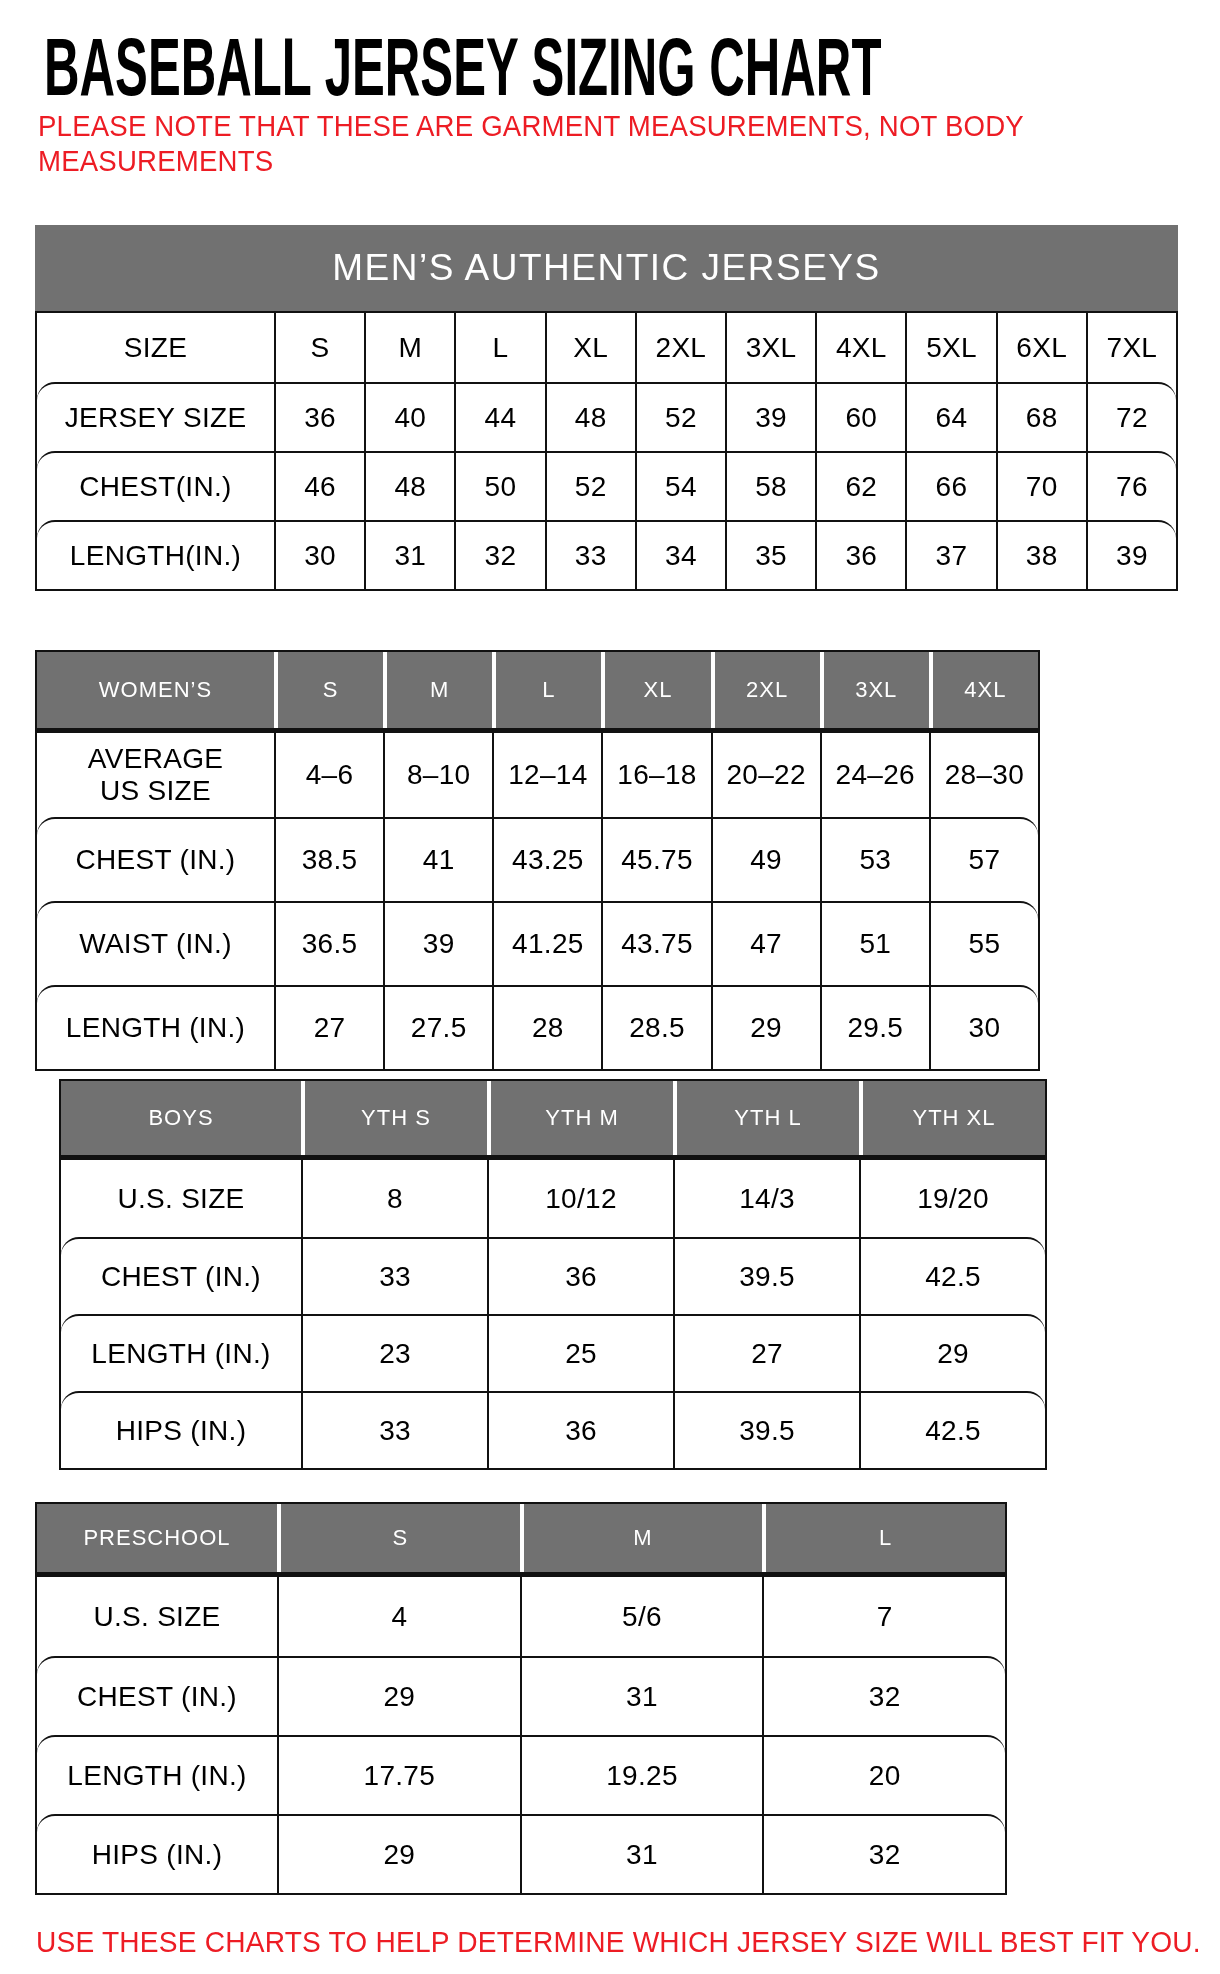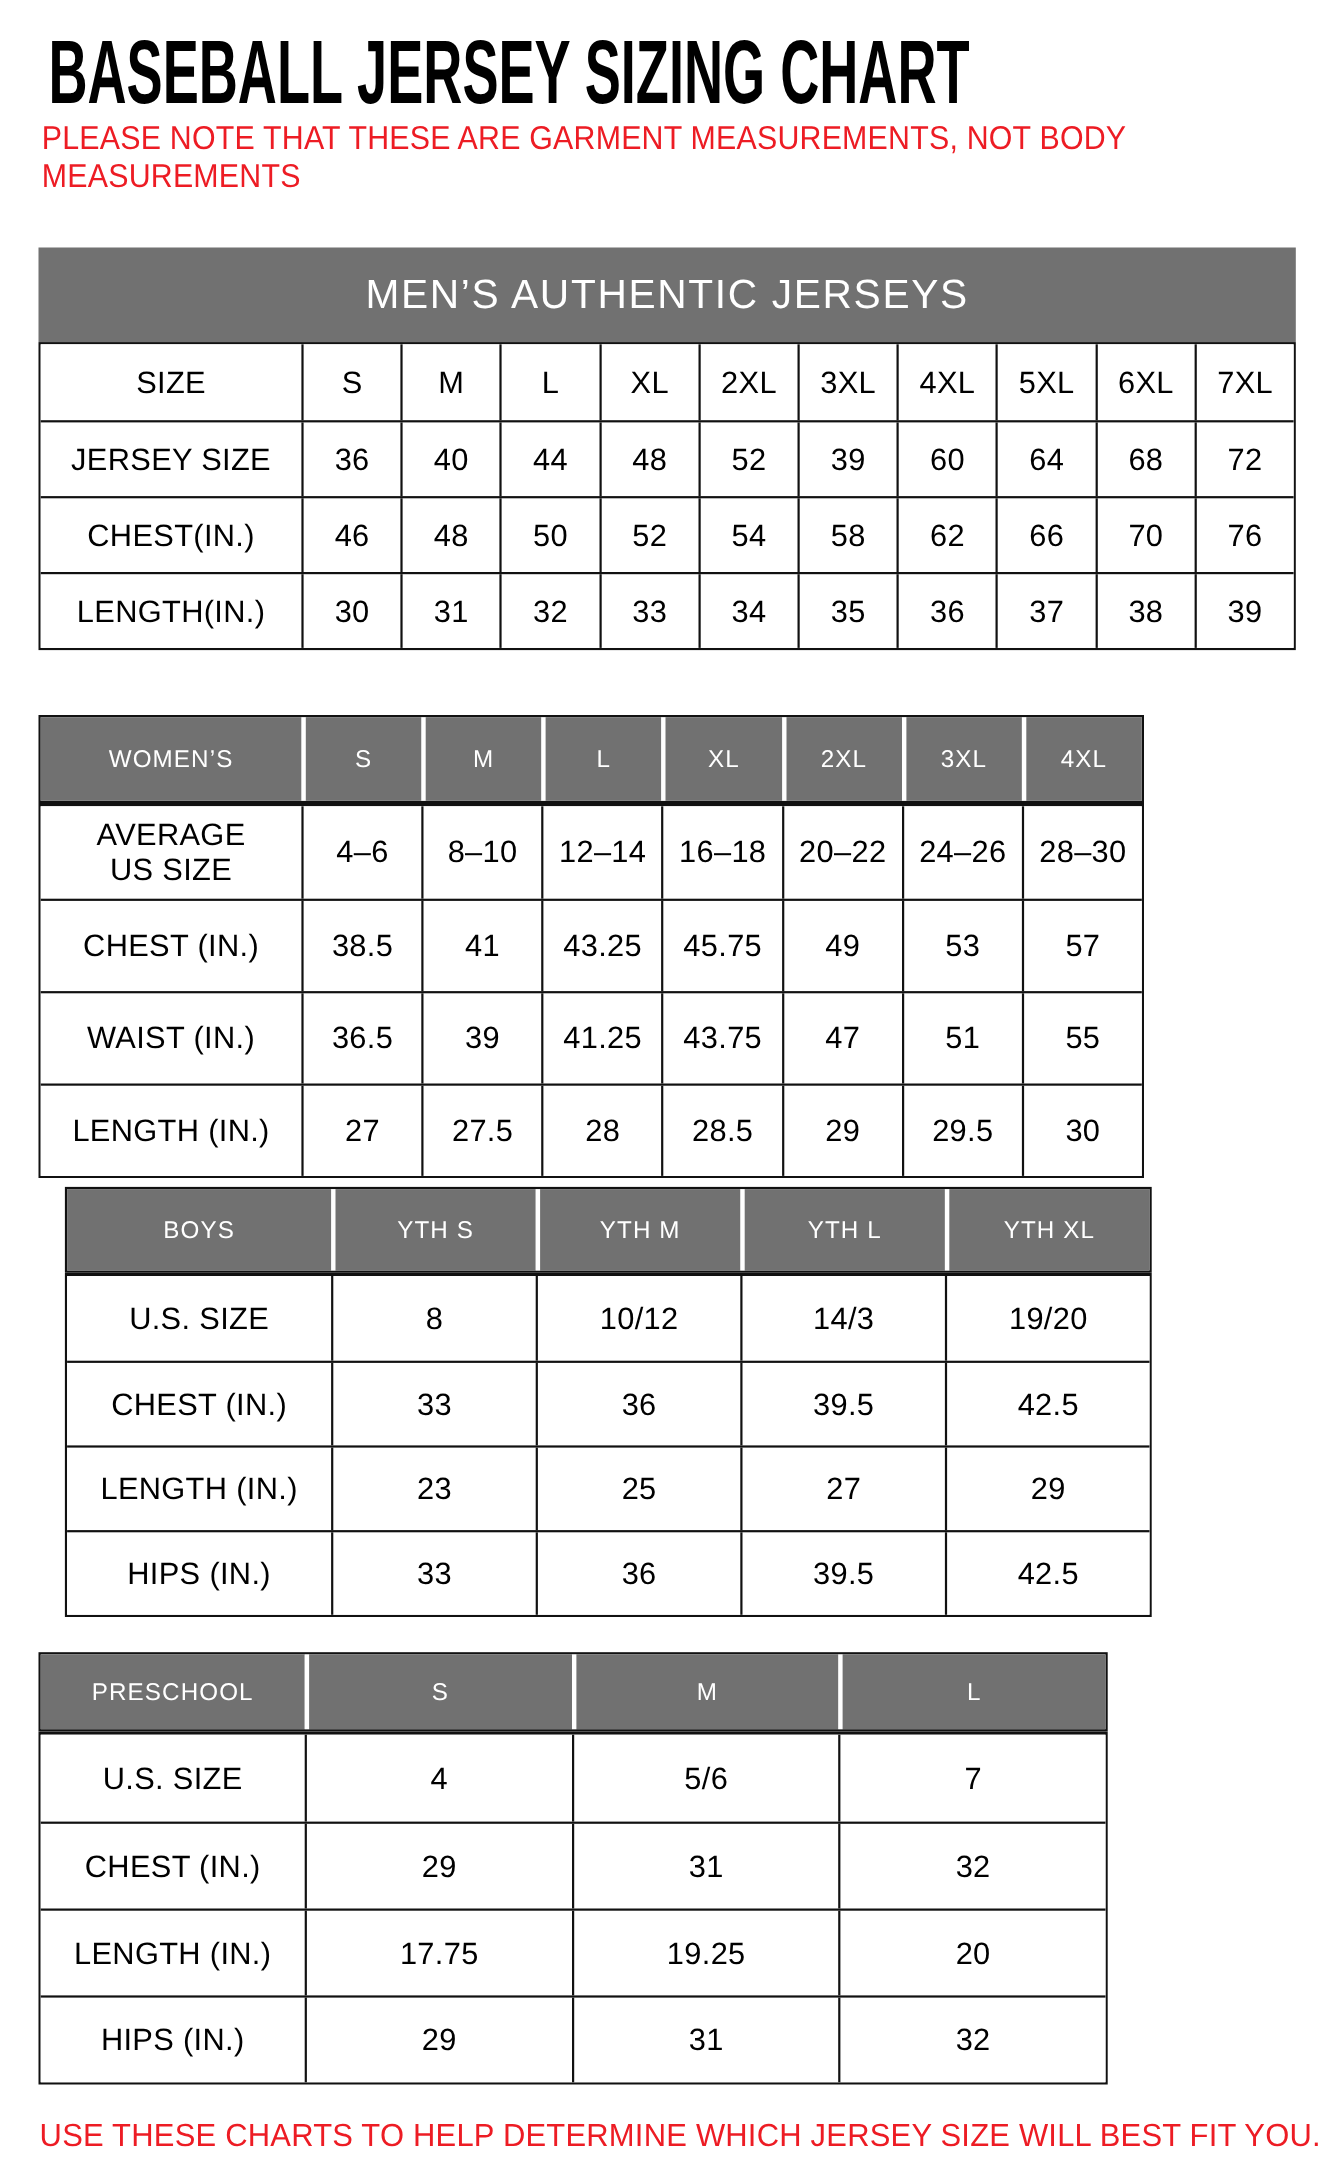--- a/index.html
+++ b/index.html
@@ -82,21 +82,21 @@
     letter-spacing: 1px;
     white-space: pre-line;
     text-align: center;
   }
   .header-cell + .header-cell { border-left: 4px solid #fff; }
 
   .table-body { border: 2px solid #111; border-top-width: 2px; }
   .hdr-gray + .table-body, .header-row + .table-body { border-top-width: 3px; }
 
   .row { background: #fff; }
-  .row + .row { border-top: 2px solid #111; }
+  .row + .row { border-top: 2px solid #111; border-radius: 18px; }
   .cell {
     display: flex;
     align-items: center;
     justify-content: center;
     font-size: 28px;
     letter-spacing: 0.3px;
     color: #000;
     white-space: pre-line;
     text-align: center;
     line-height: 32px;

